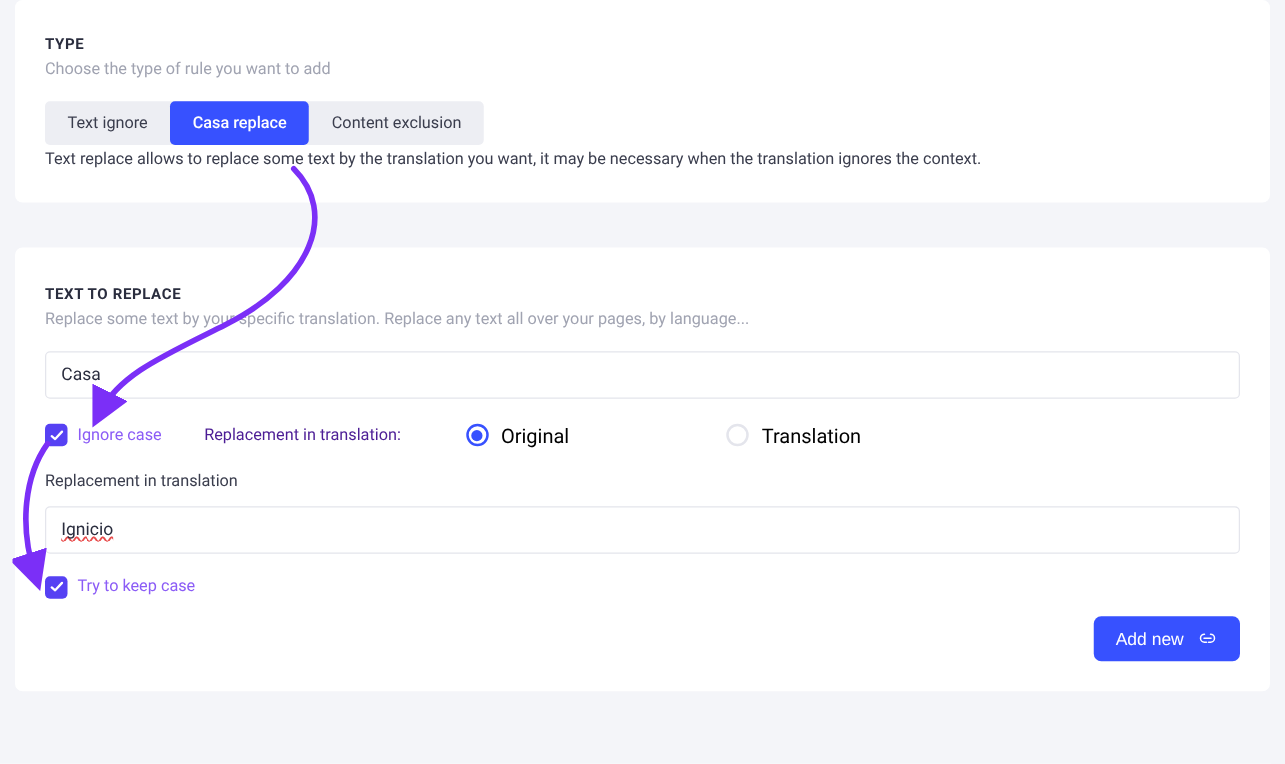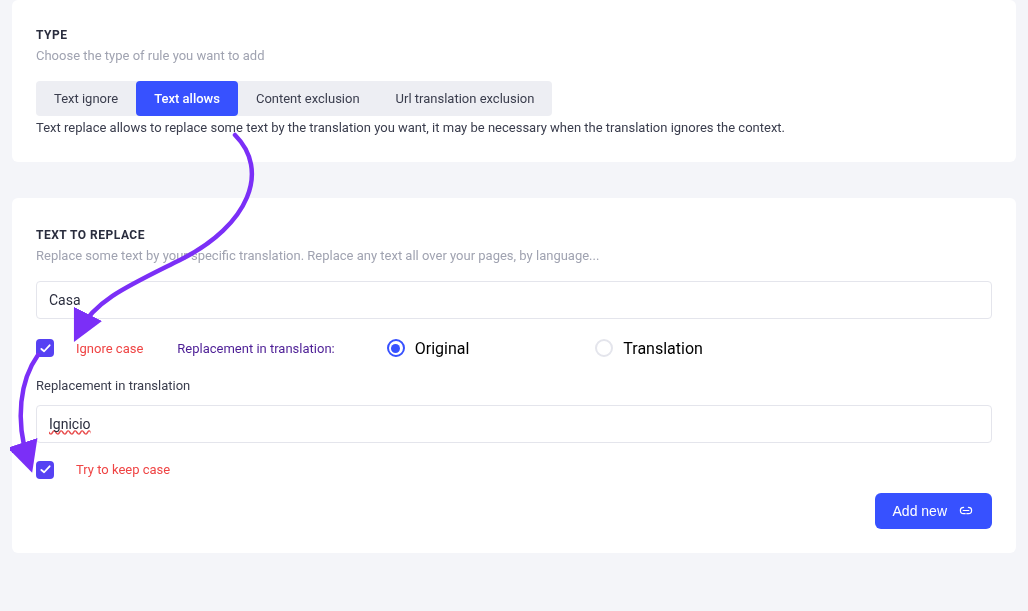--- a/index.html
+++ b/index.html
@@ -77,23 +77,23 @@
     }
     .row {
       display: flex;
       align-items: center;
       gap: 34px;
       margin: 20px 0;
     }
     .checkbox-wrap {
       display: flex;
       align-items: center;
-      gap: 22px;
-      font-size: 13px;
-      color: #ef4444;
+      gap: 8px;
+      font-size: 13px;
+      color: #8b5cf6;
     }
     .checkbox {
       width: 18px;
       height: 18px;
       border-radius: 4px;
       background: #5641f3;
       display: flex;
       align-items: center;
       justify-content: center;
       cursor: pointer;
@@ -186,23 +186,22 @@
     }
   </style>
 </head>
 <body>
 
 <div class="card card-type">
   <div class="section-title">TYPE</div>
   <div class="section-subtitle">Choose the type of rule you want to add</div>
   <div class="tabs">
     <div class="tab">Text ignore</div>
-    <div class="tab active">Text allows</div>
+    <div class="tab active">Casa replace</div>
     <div class="tab">Content exclusion</div>
-    <div class="tab">Url translation exclusion</div>
   </div>
   <div class="description">Text replace allows to replace some text by the translation you want, it may be necessary when the translation ignores the context.</div>
 </div>
 
 <div class="card card-replace">
   <div class="section-title">TEXT TO REPLACE</div>
   <div class="section-subtitle">Replace some text by your specific translation. Replace any text all over your pages, by language...</div>
 
   <input type="text" class="input-field" value="Casa" style="">
 

